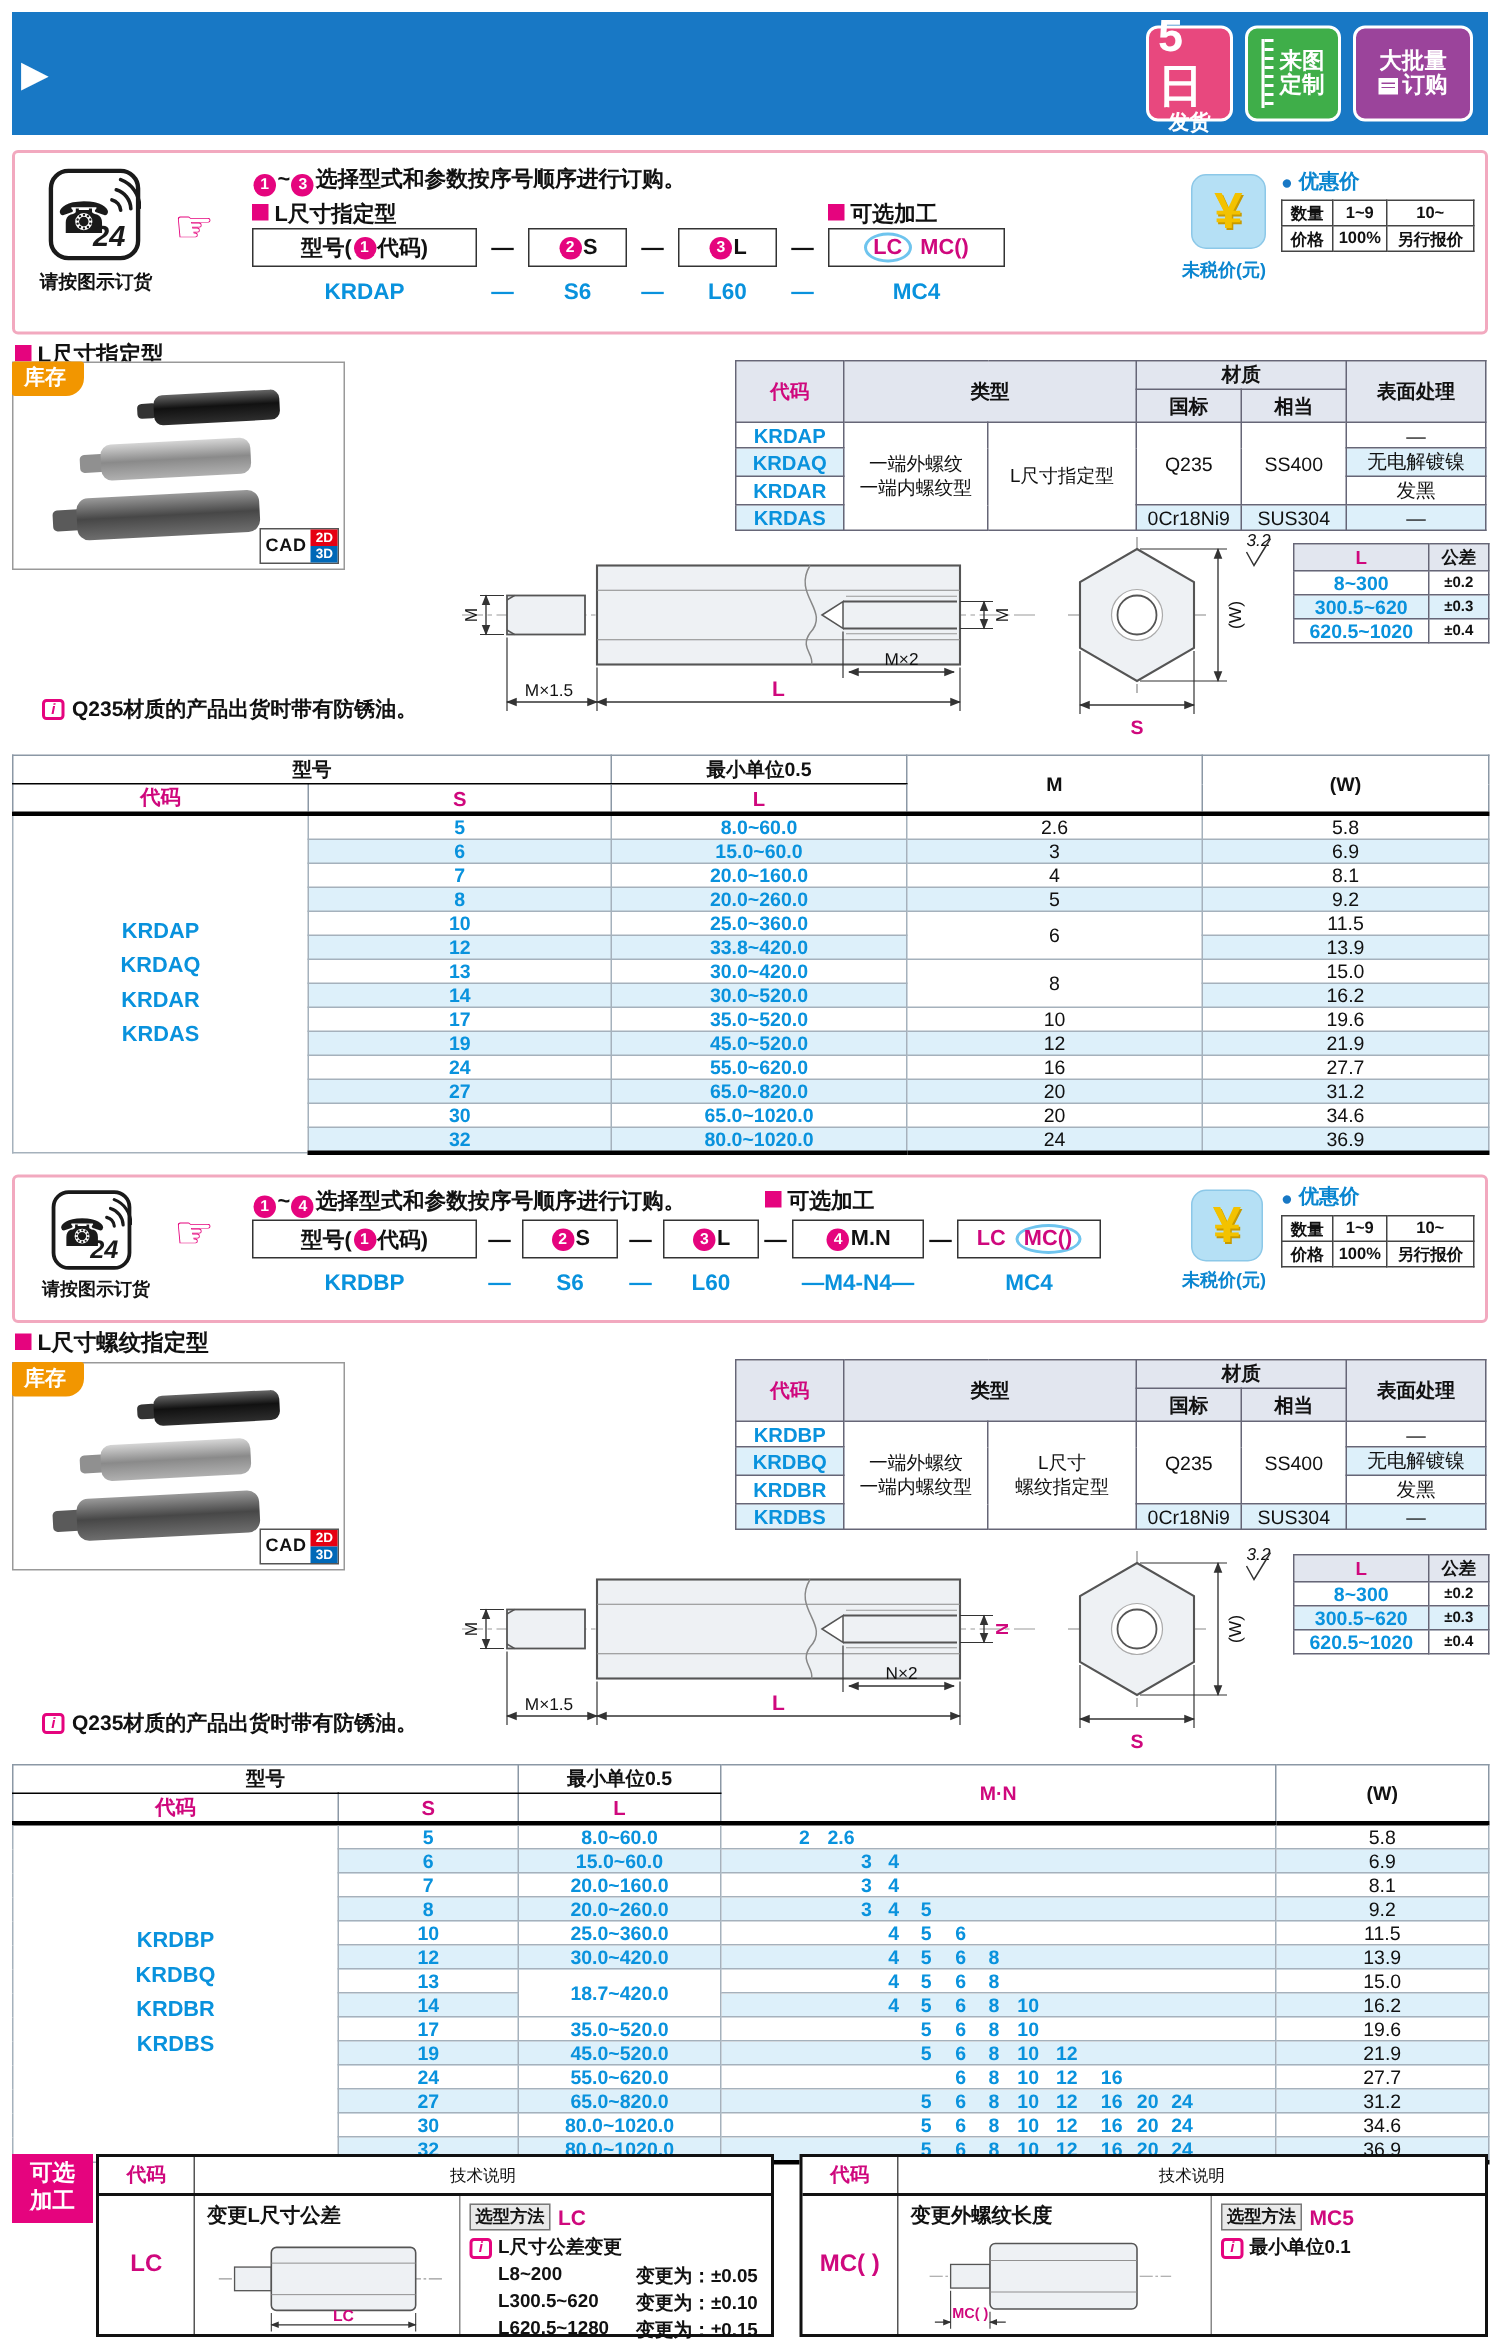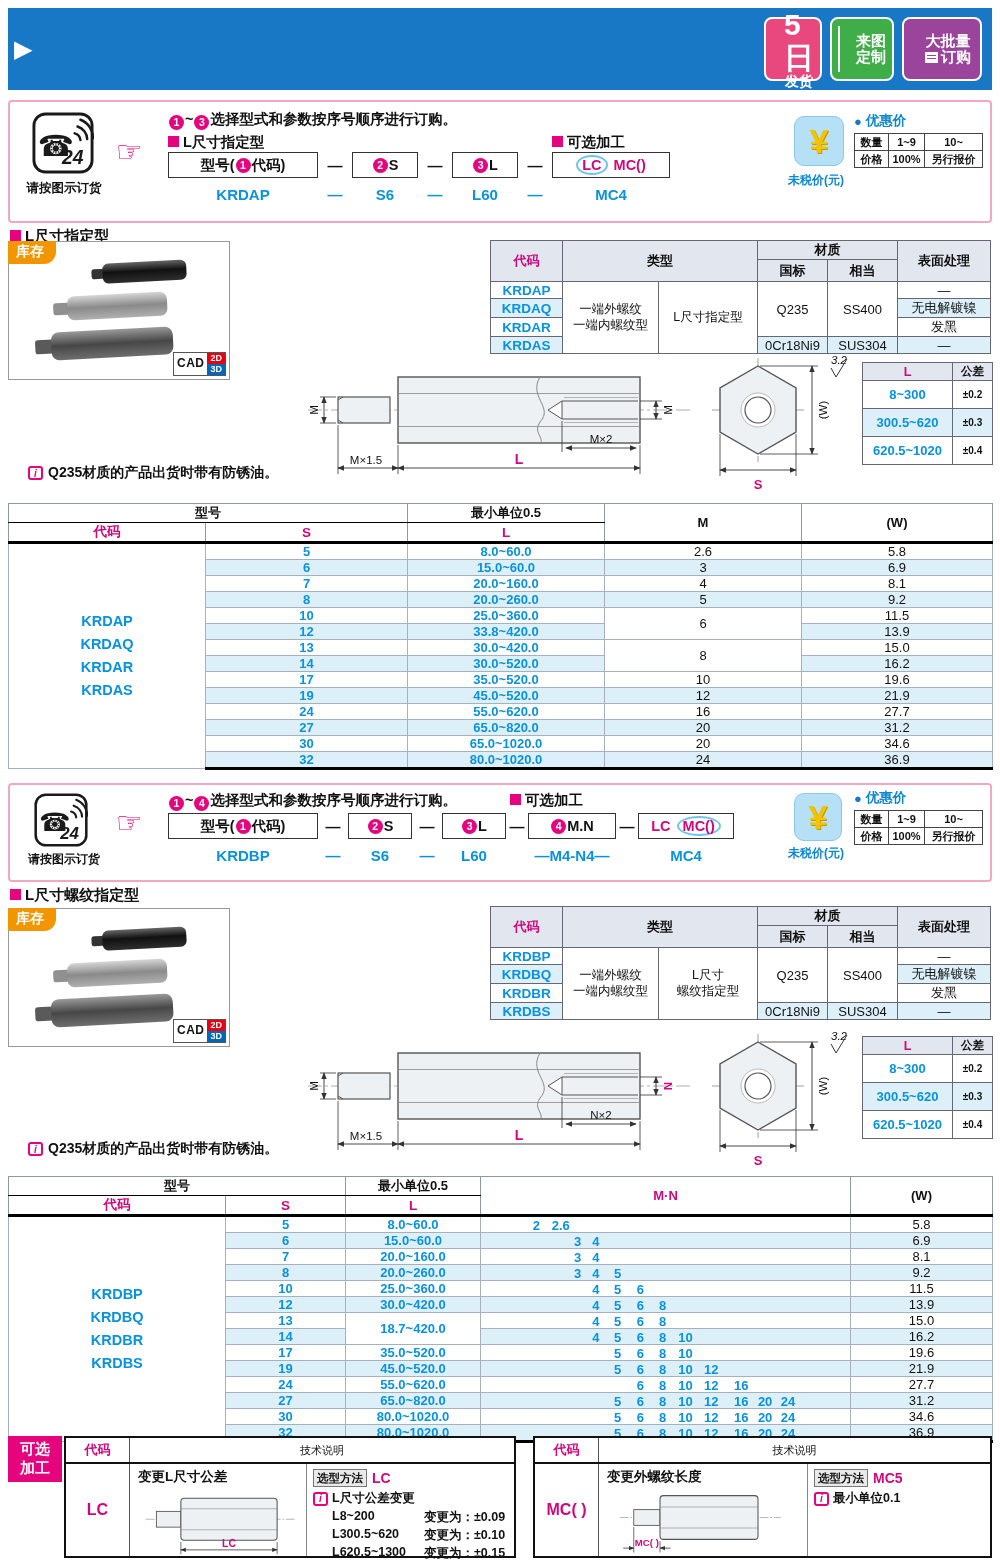--- a/index.html
+++ b/index.html
@@ -10,21 +10,21 @@
 
   
   .banner { left:8px; top:8px; width:984px; height:82px; background:#1878c5; display:flex; align-items:center; }
   .b-title { color:#fff; font-size:37px; font-weight:700; letter-spacing:2px; margin-left:22px; white-space:nowrap; }
   .b-arrow { color:#fff; font-size:24px; margin:0 8px 0 6px; }
   .b-sub { display:flex; flex-direction:column; color:#fff; line-height:1.15; }
   .b-sub1 { font-size:27px; font-weight:700; white-space:nowrap; }
   .b-sub2 { font-size:20px; font-weight:700; white-space:nowrap; }
   .badges { margin-left:auto; margin-right:10px; display:flex; gap:8px; }
   .badge { border:2px solid #fff; border-radius:8px; color:#fff; height:64px; display:flex; align-items:center; justify-content:center; padding:0 6px; }
-  .badge .col { display:flex; flex-direction:column; align-items:center; line-height:1.1;margin-left:12px; }
+  .badge .col { display:flex; flex-direction:column; align-items:center; line-height:1.1; }
   .bg-pink { background:#e8487e; width:58px; }
   .bg-green { background:#3fae49; width:64px; }
   .bg-purple { background:#9b449b; width:80px; }
   .b5 { font-size:30px; font-weight:700; }
   .b5s { font-size:14px; font-weight:700; }
   .bline { font-size:15px; font-weight:700; white-space:nowrap; }
   .ruleric { width:8px; height:46px; margin-right:4px; border-left:2px solid #fff;
     background:repeating-linear-gradient(to bottom,#fff 0 2px,rgba(0,0,0,0) 2px 6px); }
   .docic { width:13px; height:11px; background:#fff; margin-right:3px; position:relative; }
   .docic:before { content:""; position:absolute; left:2px; top:3px; width:9px; height:5px;
@@ -84,21 +84,21 @@
   .ttable tr.h2 th { height:22px; }
   .ttable td { height:17px; font-size:13px; background:transparent; }
   .ttable .code { color:#0992dd; font-weight:700; font-size:13.5px; }
   .ttable tr.alt { background:#ddf0fa; }
   .ttable .typ { font-size:12.5px; line-height:1.25; }
 
   
   .tol { border-collapse:collapse; table-layout:fixed; width:130px; }
   .tol th, .tol td { border:1px solid #667; text-align:center; white-space:nowrap; }
   .tol th { background:#e2e6ef; height:18px; font-size:12.5px; }
-  .tol td { height:28px; }
+  .tol td { height:16px; }
   .tol .lv { color:#0992dd; font-weight:700; font-size:13px; }
   .tol .tv { font-size:10px; font-weight:700; }
   .tol tr.alt { background:#ddf0fa; }
 
   
   .note { display:flex; align-items:center; gap:5px; font-size:14px; font-weight:700; white-space:nowrap; }
   .info-ic { display:inline-flex; width:15px; height:14px; border:2px solid #e5047e; border-radius:3px; color:#e5047e;
              font-size:10px; font-weight:700; align-items:center; justify-content:center; font-style:italic; }
 
   
@@ -1048,28 +1048,28 @@
           <div class="mline">
             <span class="mbox">选型方法</span>
             <span class="mval2">LC</span>
           </div>
           <div class="iline">
             <span class="info-ic">i</span>
             <span>L尺寸公差变更</span>
           </div>
           <div class="lcrow">
               <span class="rg">L8~200</span>
-              <span>变更为：±0.09</span>
+              <span>变更为：±0.05</span>
             </div>
           <div class="lcrow">
               <span class="rg">L300.5~620</span>
               <span>变更为：±0.10</span>
             </div>
           <div class="lcrow">
-              <span class="rg">L620.5~1300</span>
+              <span class="rg">L620.5~1280</span>
               <span>变更为：±0.15</span>
             </div>
         </div>
       </div>
     </div>
   </div>
 
   <div class="abs btab" style="left:533px;top:1436px;width:459px;height:122px">
     <div class="hd">
       <div class="hc mag">代码</div>

